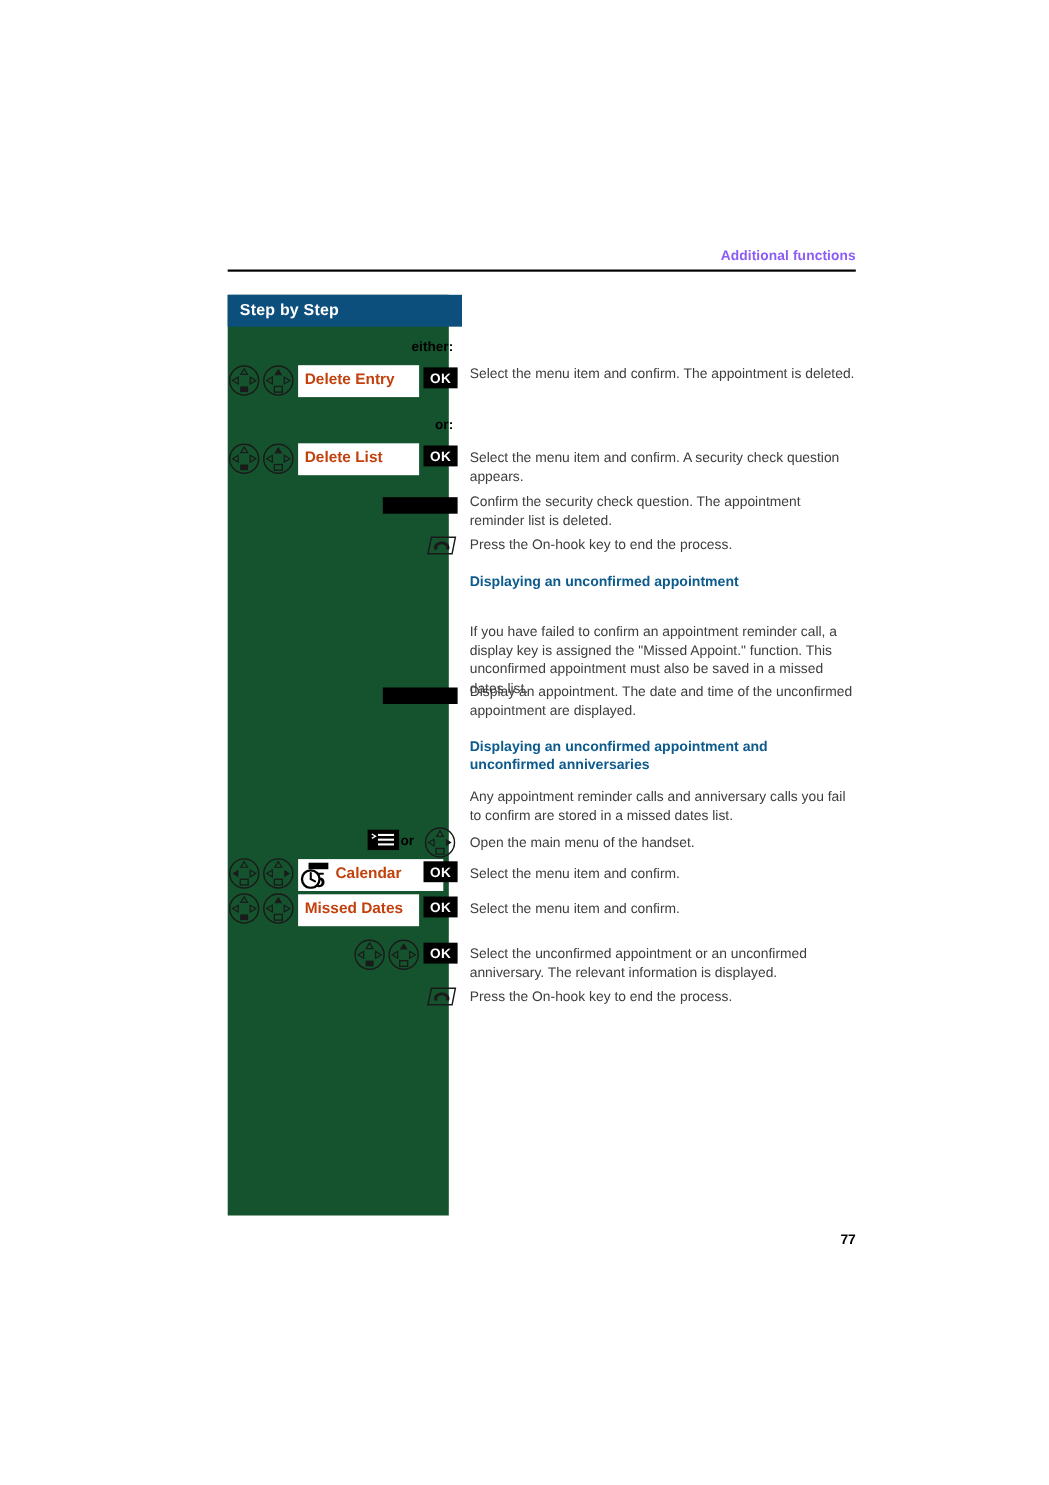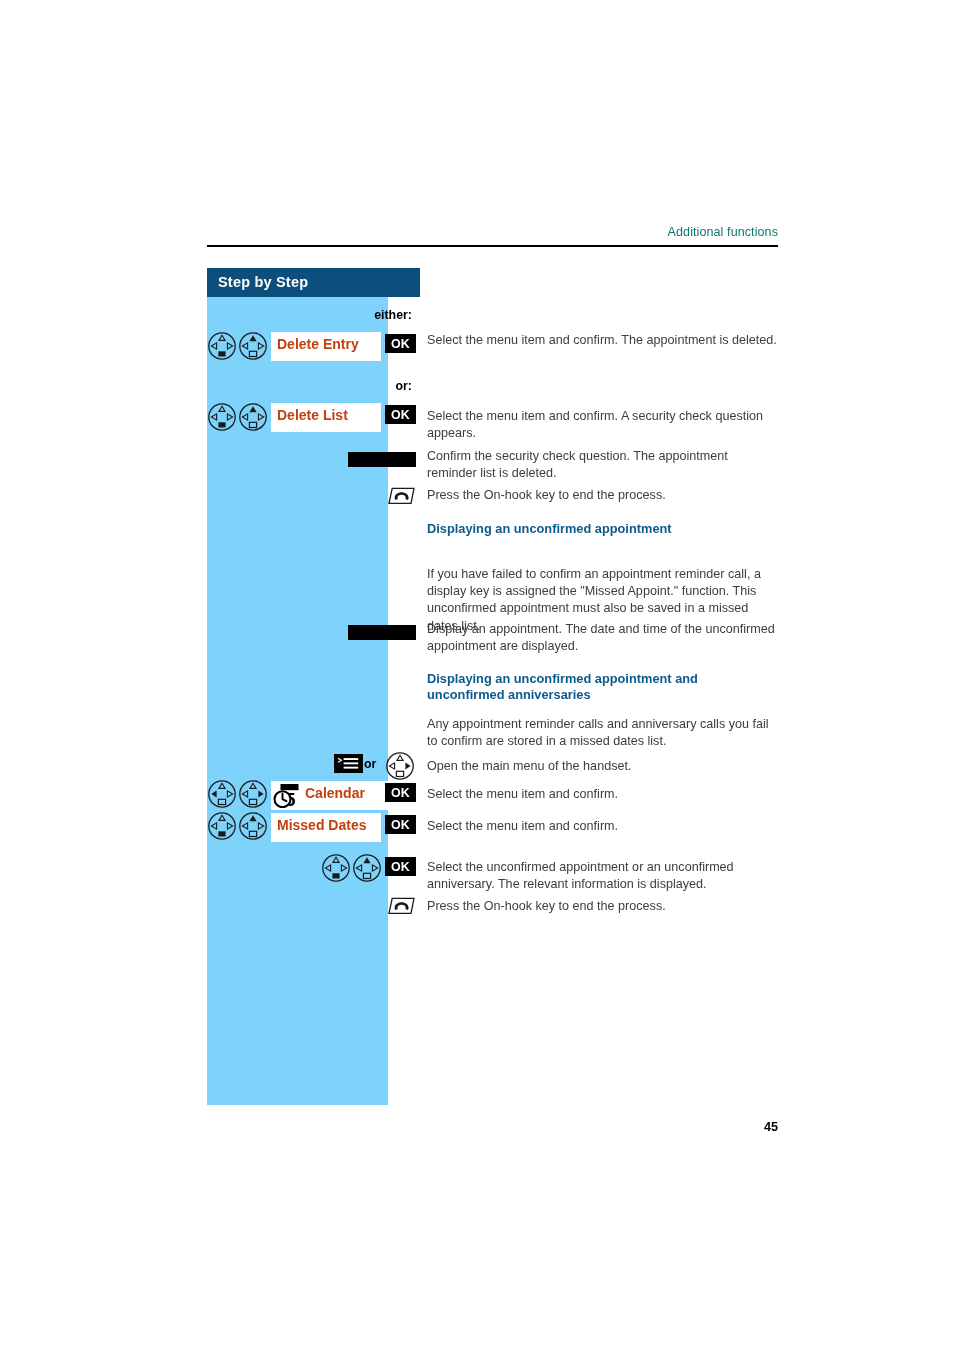--- a/index.html
+++ b/index.html
@@ -9,31 +9,31 @@
     font-family:"Liberation Sans", sans-serif;
     color:#231f20;
     -webkit-font-smoothing:antialiased;
   }
   .page{position:absolute;inset:0;}
 
   
   .runhead{
     position:absolute;left:207px;top:225px;width:571px;
     text-align:right;
-    font-size:12.5px;font-weight:normal;letter-spacing:.1px;color:#0f766e;
+    font-size:12.5px;font-weight:bold;letter-spacing:.1px;color:#8b5cf6;
   }
   .runrule{
     position:absolute;left:207px;top:245px;width:571px;height:1.6px;
     background:#000;
   }
 
   
   .sbs{
-    position:absolute;left:207px;top:268px;width:181px;height:837px;
-    background:#7dd3fc;
+    position:absolute;left:207px;top:268px;width:201px;height:837px;
+    background:#14532d;
   }
   .sbs-head{
     position:absolute;left:0;top:0;width:213px;height:29px;
     background:#0d4f7c;
   }
   .sbs-head span{
     position:absolute;left:11px;top:6px;
     color:#ffffff;font-size:14.5px;font-weight:bold;letter-spacing:.2px;
   }
 
@@ -271,15 +271,15 @@
   <div class="col body" style="top:859px;">Select the unconfirmed appointment or an unconfirmed anniversary. The relevant information is displayed.</div>
 
   <div class="ico" style="left:387px;top:896px;">
     <svg width="29" height="20" viewBox="0 0 29 20">
       <path d="M5.2 2.4 L27 2.4 L24 17.4 L2 17.4 Z" fill="none" stroke="#1a1a1a" stroke-width="1.3"></path>
       <path d="M7.6 11.8 c0-3.4 3.3-5.6 7-5.6 c3.7 0 7 2.2 7 5.6 c0 .9-.3 1.7-.8 2.3 l-2.4-1.1 c.2-.4 .3-.8 .3-1.2 c0-1.8-1.9-3-4.1-3 c-2.2 0-4.1 1.2-4.1 3 c0 .4 .1 .8 .3 1.2 l-2.4 1.1 c-.5-.6-.8-1.4-.8-2.3 z" fill="#1a1a1a"></path>
     </svg>
   </div>
   <div class="col body" style="top:898px;">Press the On-hook key to end the process.</div>
 
-  <div class="pageno">45</div>
+  <div class="pageno">77</div>
 
 </div>
 
 </body></html>

